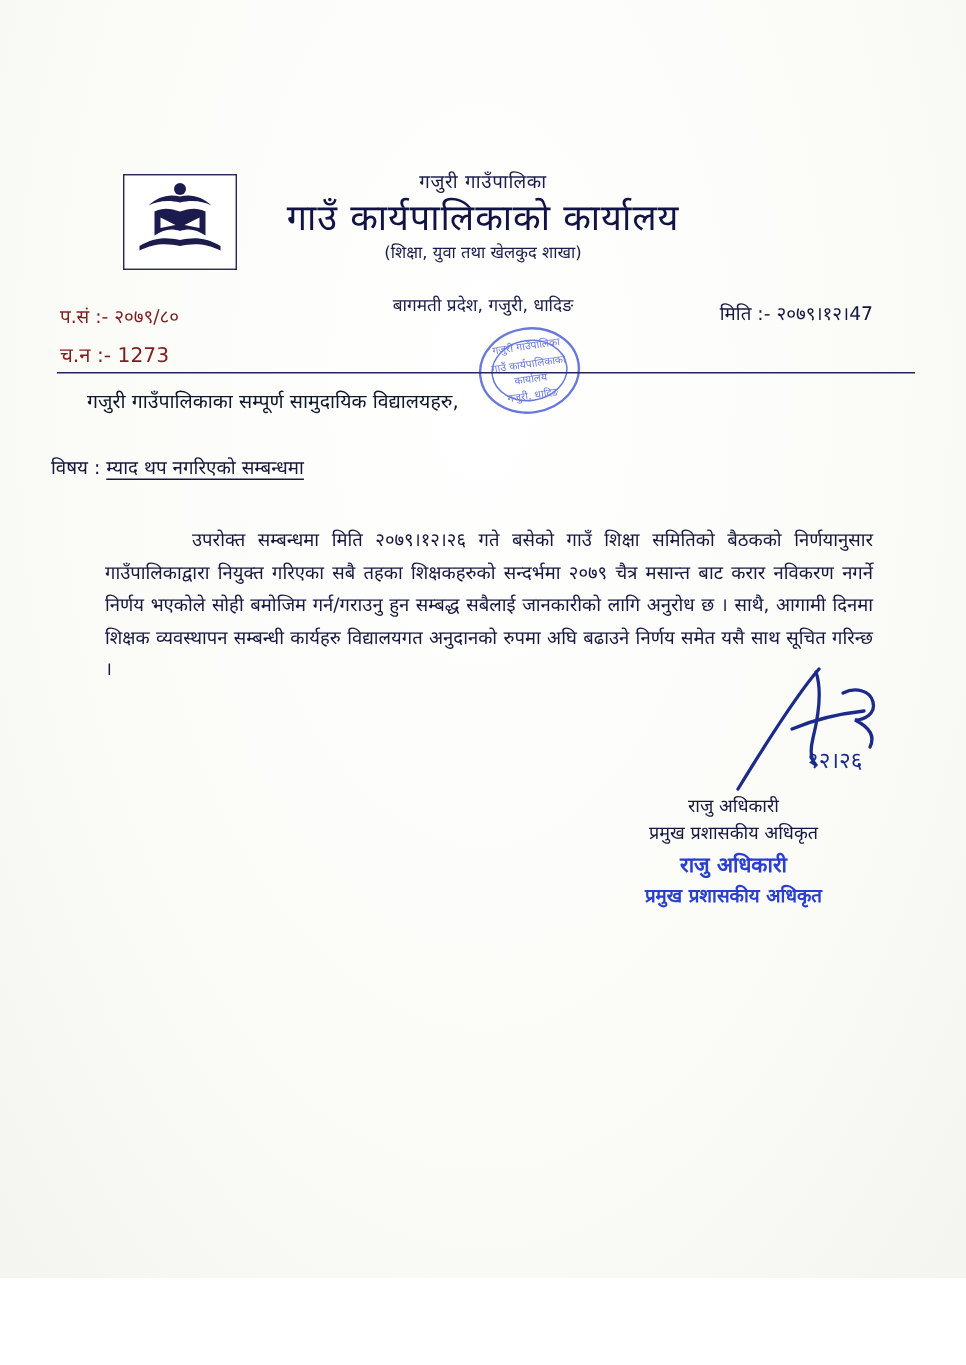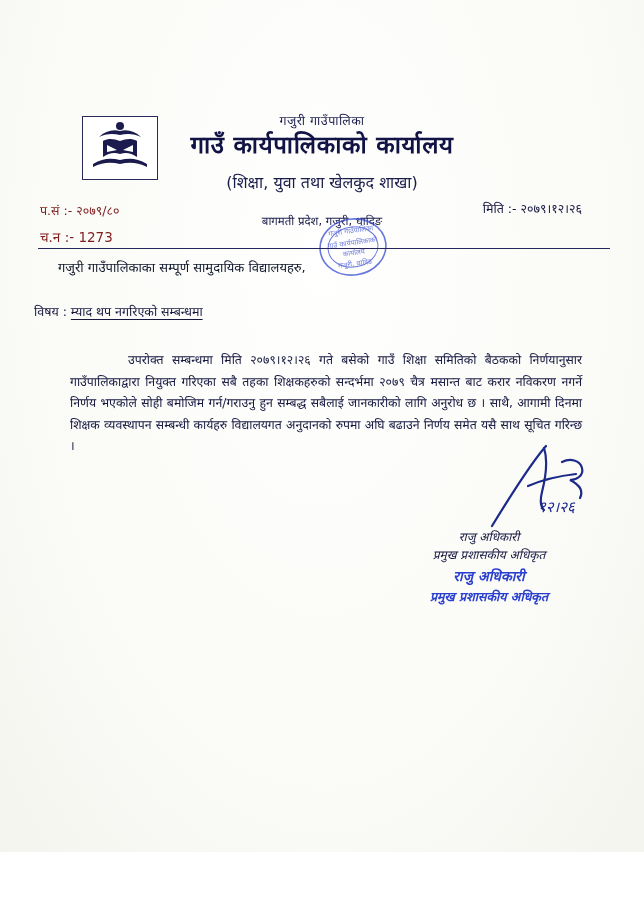--- a/index.html
+++ b/index.html
@@ -51,29 +51,29 @@
     text-align: center;
   }
   .lh-org {
     font-size: 12.5px;
     letter-spacing: 0.5px;
     color: #1a1c4a;
     margin-bottom: 2px;
   }
   .lh-title {
     font-size: 24px;
-    font-weight: bold;
+    font-weight: normal;
     color: #111344;
     letter-spacing: 0.6px;
     line-height: 1.2;
   }
   .lh-sub1 {
-    font-size: 16px;
+    font-size: 11px;
     color: #1a1c4a;
-    margin-top: 11px;
+    margin-top: 0;
   }
   .lh-sub2 {
     font-size: 11.5px;
     color: #1a1c4a;
     margin-top: 20px;
   }
 
   
   .emblem {
     position: absolute;
@@ -156,21 +156,20 @@
   .body-text p { margin: 12px; }
   .indent { display: inline-block; width: 58px; }
 
   
   .sig-area {
     position: absolute;
     left: 330px;
     top: 440px;
     width: 250px;
     height: 160px;
-    font-style: italic;
   }
   .sig-scribble {
     position: absolute;
     left: 120px;
     top: 0;
     width: 130px;
     height: 90px;
   }
   .sig-name {
     position: absolute;
@@ -262,21 +261,21 @@
         <span>२०७९/८०</span>
       </div>
       <div class="ref-chalani">
         <span>च.न :-</span>
         <span>1273</span>
       </div>
     </div>
 
     <div class="ref-date">
       <span>मिति :-</span>
-      <span>२०७९।१२।२६</span>
+      <span>२०७९।१२।47</span>
     </div>
 
     <div class="round-stamp">
       <svg width="86" height="74" viewBox="0 0 86 74" aria-hidden="true">
         <g transform="rotate(-8 43 37)">
           <ellipse cx="43" cy="37" rx="33" ry="28" fill="none" stroke="#2f45cf" stroke-width="1.6"></ellipse>
           <ellipse cx="43" cy="37" rx="25" ry="20" fill="none" stroke="#2f45cf" stroke-width="1"></ellipse>
           <text class="stamp-text" x="43" y="23" text-anchor="middle">गजुरी गाउँपालिका</text>
           <text class="stamp-text" x="43" y="35" text-anchor="middle">गाउँ कार्यपालिकाको</text>
           <text class="stamp-text" x="43" y="45" text-anchor="middle">कार्यालय</text>

